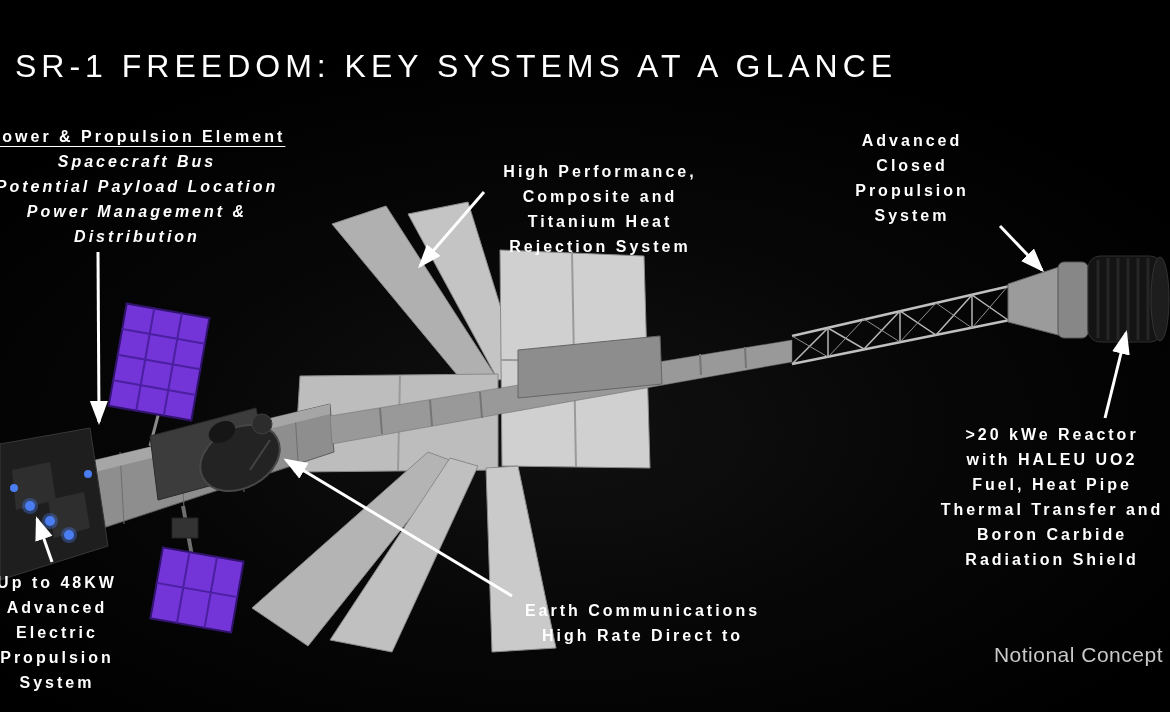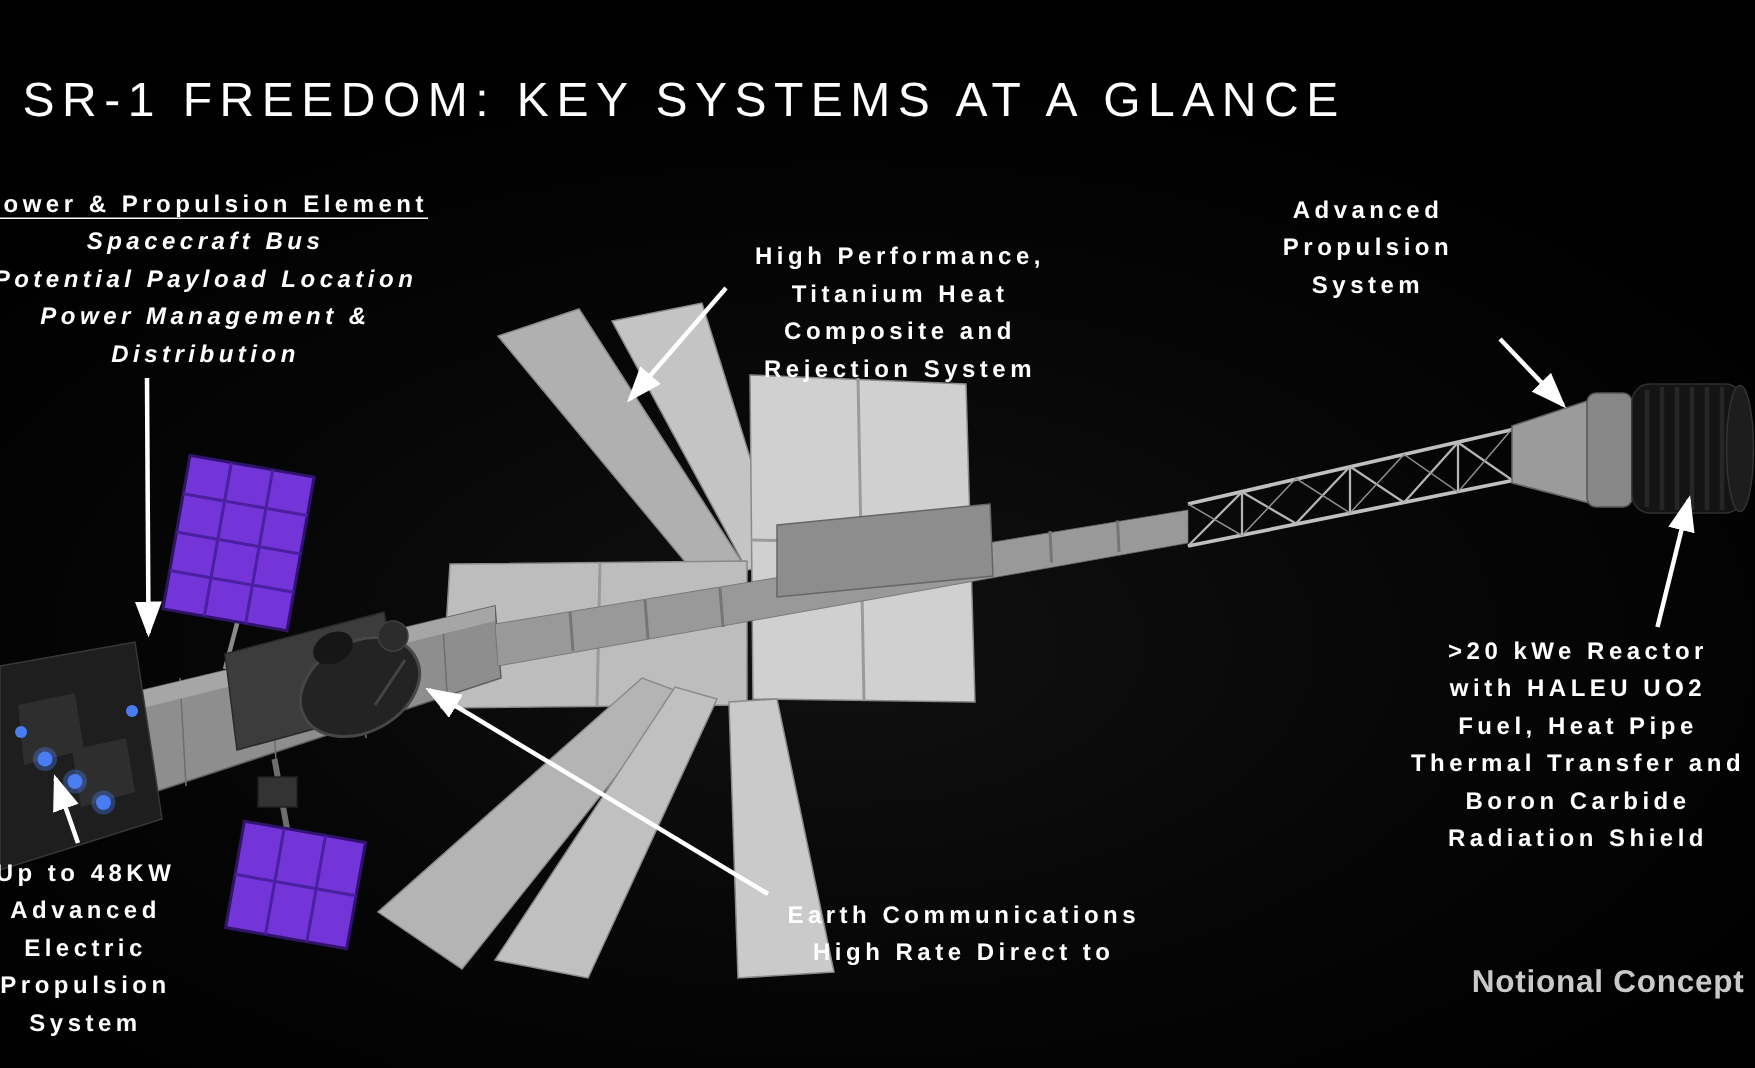--- a/index.html
+++ b/index.html
@@ -9,21 +9,21 @@
            background:radial-gradient(ellipse 760px 400px at 560px 430px, #111 0%, #060606 55%, #000 100%); }
   .layer { position:absolute; left:0; top:0; }
   .title { position:absolute; left:15px; top:48px; color:#fff; font-size:32px;
            font-weight:normal; letter-spacing:5px; white-space:nowrap; }
   .callout { position:absolute; color:#fff; font-weight:bold; font-size:16px;
              letter-spacing:3px; line-height:25px; text-align:center; }
   .callout div { white-space:nowrap; }
   .it { font-style:italic; }
   .u  { text-decoration:underline; text-underline-offset:4px; }
   .watermark { position:absolute; right:7px; top:643px; color:#c9c9c9; font-size:21px;
-               font-weight:bold; letter-spacing:0.5px; white-space:nowrap; }
+               font-weight:normal; letter-spacing:0.5px; white-space:nowrap; }
   .c-ppe      { left:-88px;  top:124px; width:450px; }
   .c-heat     { left:455px;  top:143px; width:290px;margin-top:16px; }
   .c-brayton  { left:832px;  top:128px; width:160px; }
   .c-reactor  { left:902px;  top:422px; width:300px; }
   .c-prop     { left:-38px;  top:570px; width:190px; }
   .c-comms    { left:500px;  top:598px; width:285px; }
 </style>
 </head>
 <body>
 
@@ -152,27 +152,28 @@
   <div class="callout c-ppe">
     <div class="u">Power &amp; Propulsion Element</div>
     <div class="it">Spacecraft Bus</div>
     <div class="it">Potential Payload Location</div>
     <div class="it">Power Management &amp;</div>
     <div class="it">Distribution</div>
   </div>
 
   <div class="callout c-heat">
     <div>High Performance,</div>
+    <div>Composite and</div>
     <div>Titanium Heat</div>
-    <div>Composite and</div>
     <div>Rejection System</div>
   </div>
 
   <div class="callout c-brayton">
     <div>Advanced</div>
+    <div>Closed</div>
     <div>Propulsion</div>
     <div>System</div>
   </div>
 
   <div class="callout c-reactor">
     <div>&gt;20 kWe Reactor</div>
     <div>with HALEU UO2</div>
     <div>Fuel, Heat Pipe</div>
     <div>Thermal Transfer and</div>
     <div>Boron Carbide</div>

